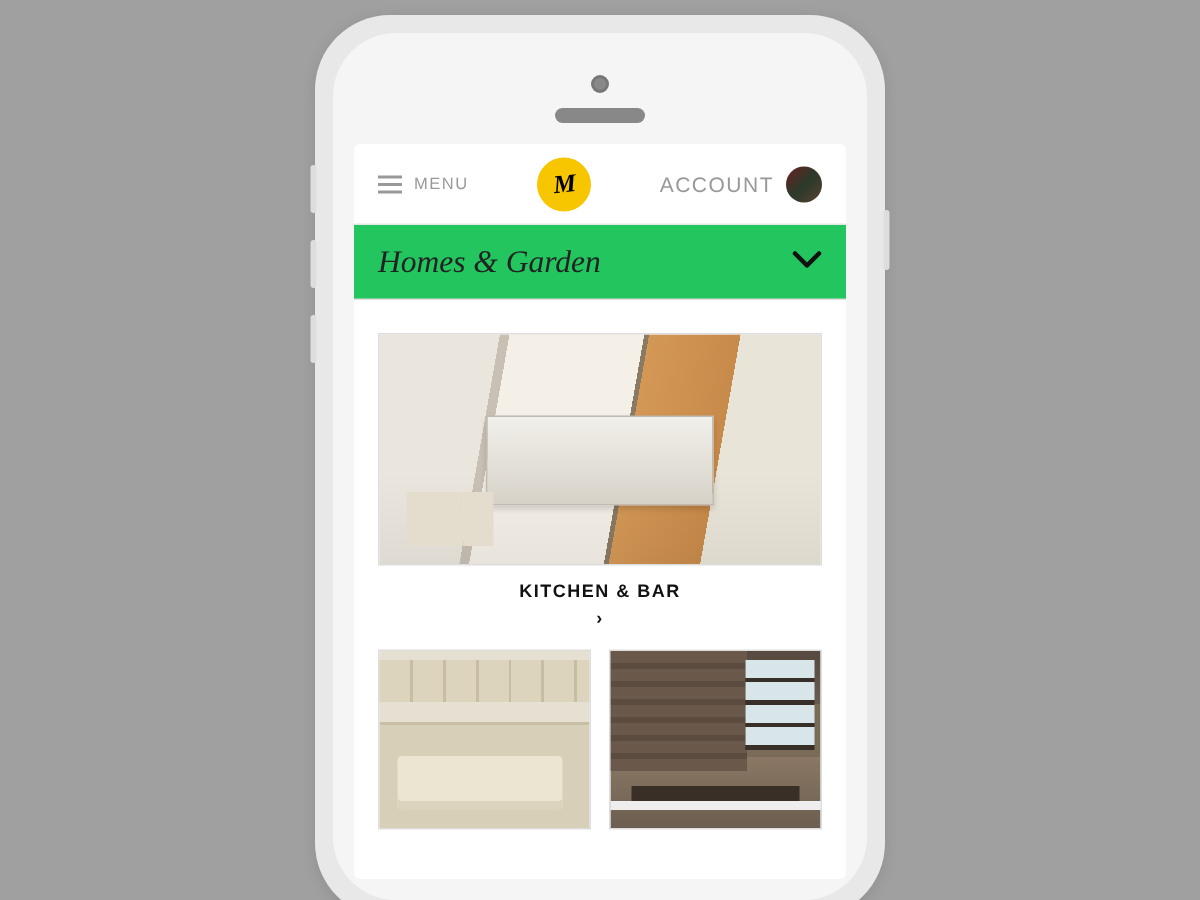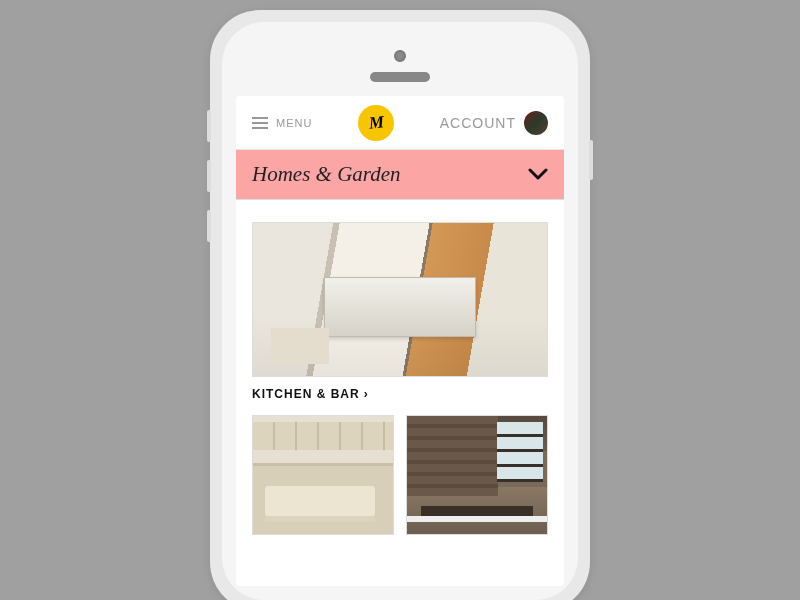--- a/index.html
+++ b/index.html
@@ -99,21 +99,21 @@
       letter-spacing: 1px;
       font-weight: 500;
     }
     .avatar {
       width: 24px; height: 24px;
       border-radius: 50%;
       background: linear-gradient(135deg, #6b2020 0%, #2a3a2a 50%, #5a4030 100%);
     }
     .category-bar {
       height: 50px;
-      background: #fca5a5;
+      background: #22c55e;
       border-bottom: 1px solid #ddd;
       display: flex;
       align-items: center;
       justify-content: space-between;
       padding: 0 16px;
     }
     .category-title {
       font-family: Georgia, "Times New Roman", serif;
       font-style: italic;
       font-size: 21px;
@@ -147,20 +147,21 @@
     }
     .section-link {
       display: flex;
       align-items: center;
       gap: 4px;
       margin: 10px 0 14px 0;
       font-size: 12px;
       font-weight: 700;
       letter-spacing: 1px;
       color: #111;
+      flex-direction: column;
     }
     .grid-row {
       display: flex;
       gap: 12px;
     }
     .grid-cell {
       flex: 1;
       height: 120px;
       border: 1px solid #ddd;
       overflow: hidden;

